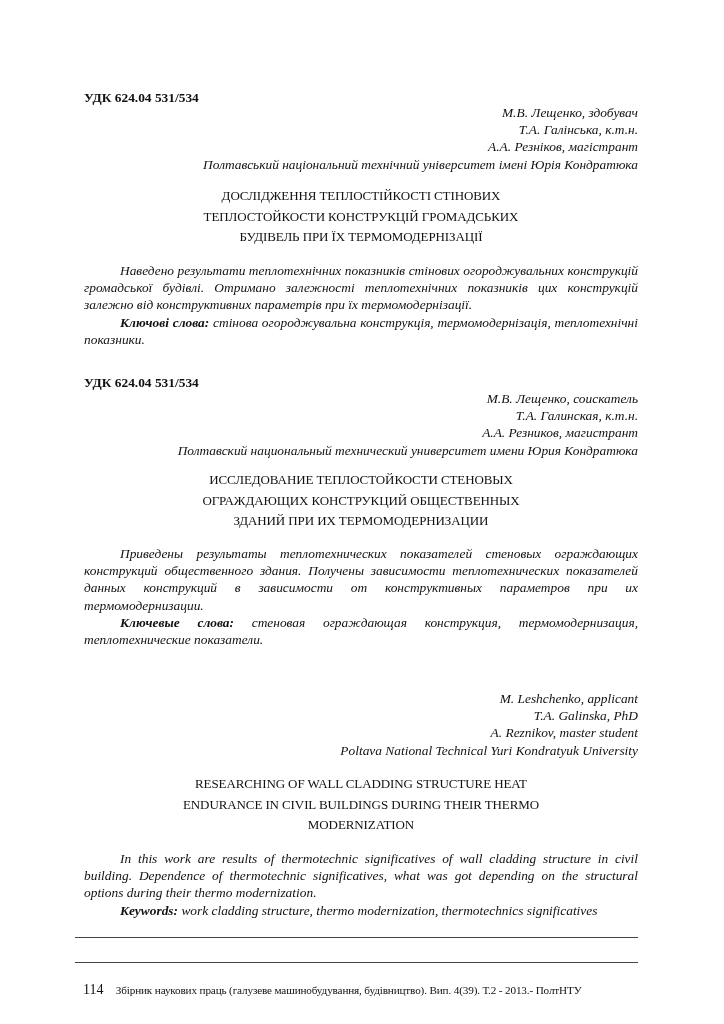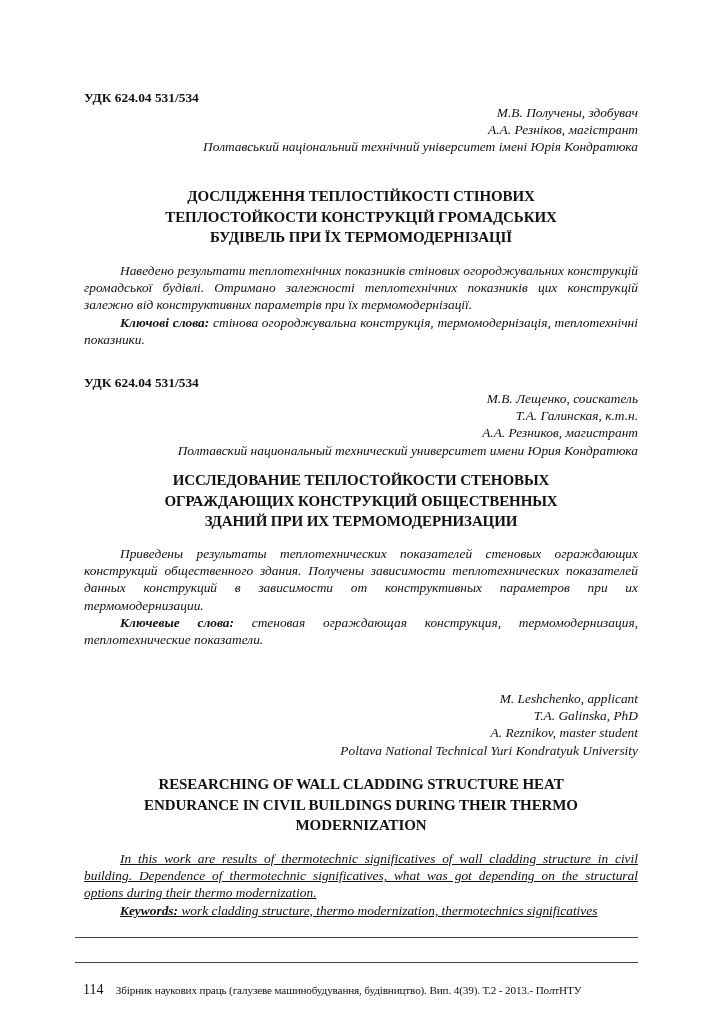--- a/index.html
+++ b/index.html
@@ -2,38 +2,39 @@
 <html><head>
 <meta charset="utf-8">
 <style>
   html, body { margin: 0; padding: 0; background: #ffffff; }
   body { width: 724px; height: 1024px; position: relative; overflow: hidden;
          font-family: "Liberation Serif", "DejaVu Serif", serif; color: #111; }
   .page { position: absolute; left: 0; top: 0; width: 573px; height: 1024px; }
   .block { position: absolute; left: 84px; width: 554px; }
   .udc { font-weight: bold; font-size: 13.4px; line-height: 16px; }
   .authors { text-align: right; font-style: italic; font-size: 13.4px; line-height: 17.2px; }
-  .title { text-align: center; font-weight: bold; font-size: 15px; line-height: 20.5px; letter-spacing: -0.1px; }
+  .title { text-align: center; font-weight: normal; font-size: 13px; line-height: 20.5px; letter-spacing: -0.1px; }
   .abstract { font-style: italic; font-size: 13.4px; line-height: 17.2px; text-align: justify; }
   .abstract p { margin: 0; text-indent: 36px; }
   .abstract .kw-label { font-weight: bold; }
   .footer-line { position: absolute; left: 75px; width: 563px; height: 0; border-top: 1px solid #444; }
   .footer { position: absolute; left: 75px; width: 563px; top: 941px; height: 18px;
             font-size: 11.2px; line-height: 18px; white-space: nowrap; margin-top: 40px; }
   .footer .pagenum { display: inline-block; width: 30px; text-align: left; font-size: 14px; padding-left: 8px; }
   .footer .journal { letter-spacing: -0.15px; }
 </style>
 </head>
 <body>
 
 <div class="page">
 
   <div class="block udc" style="top:90px;">УДК 624.04 531/534</div>
   <div class="block authors" style="top:104px;">
-    <div>М.В. Получены, здобувач</div>
+    <div>М.В. Лещенко, здобувач</div>
+    <div>Т.А. Галінська, к.т.н.</div>
     <div>А.А. Резніков, магістрант</div>
     <div>Полтавський національний технічний університет імені Юрія Кондратюка</div>
   </div>
   <div class="block title" style="top:186px;">
     <div>ДОСЛІДЖЕННЯ ТЕПЛОСТІЙКОСТІ СТІНОВИХ</div>
     <div>ТЕПЛОСТОЙКОСТИ КОНСТРУКЦІЙ ГРОМАДСЬКИХ</div>
     <div>БУДІВЕЛЬ ПРИ ЇХ ТЕРМОМОДЕРНІЗАЦІЇ</div>
   </div>
   <div class="block abstract" style="top:262px;">
     <p>Наведено результати теплотехнічних показників стінових огороджувальних конструкцій громадської будівлі. Отримано залежності теплотехнічних показників цих конструкцій залежно від конструктивних параметрів при їх термомодернізації.</p>
@@ -61,21 +62,21 @@
     <div>M. Leshchenko, applicant</div>
     <div>T.A. Galinska, PhD</div>
     <div>A. Reznikov, master student</div>
     <div>Poltava National Technical Yuri Kondratyuk University</div>
   </div>
   <div class="block title" style="top:774px;">
     <div>RESEARCHING OF WALL CLADDING STRUCTURE HEAT</div>
     <div>ENDURANCE IN CIVIL BUILDINGS DURING THEIR THERMO</div>
     <div>MODERNIZATION</div>
   </div>
-  <div class="block abstract" style="top:850px;text-decoration:underline;">
+  <div class="block abstract" style="top:850px;">
     <p>In this work are results of thermotechnic significatives of wall cladding structure in civil building. Dependence of thermotechnic significatives, what was got  depending on the structural options during their thermo modernization.</p>
     <p><span class="kw-label">Keywords:</span><span> work cladding structure, thermo modernization, thermotechnics significatives</span></p>
   </div>
 
   <div class="footer-line" style="top:937px;"></div>
   <div class="footer">
     <span class="pagenum">114</span>
     <span class="journal">Збірник наукових праць (галузеве машинобудування, будівництво). Вип. 4(39). Т.2 - 2013.- ПолтНТУ</span>
   </div>
   <div class="footer-line" style="top:962px;"></div>

